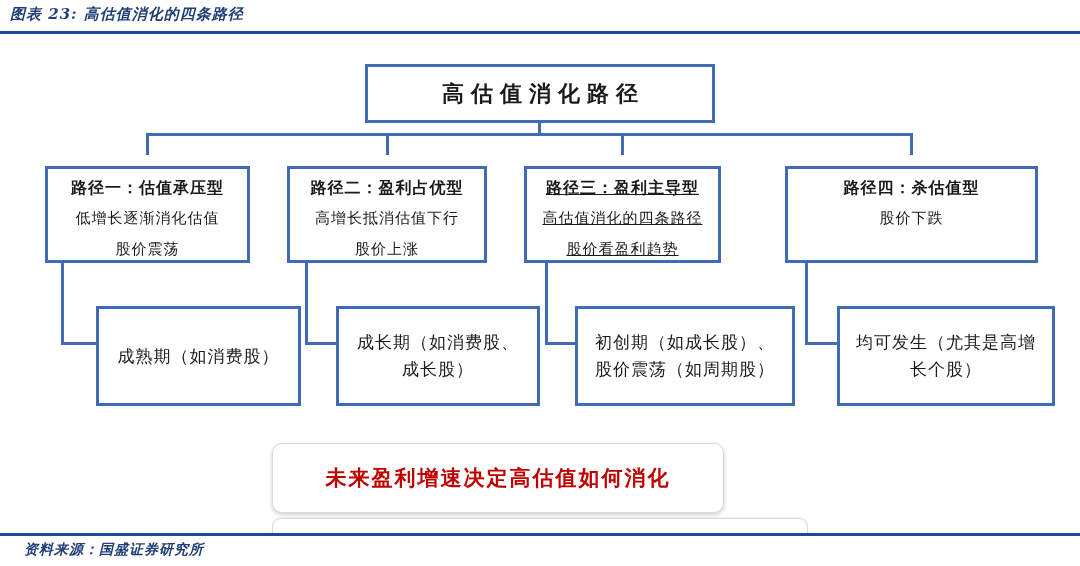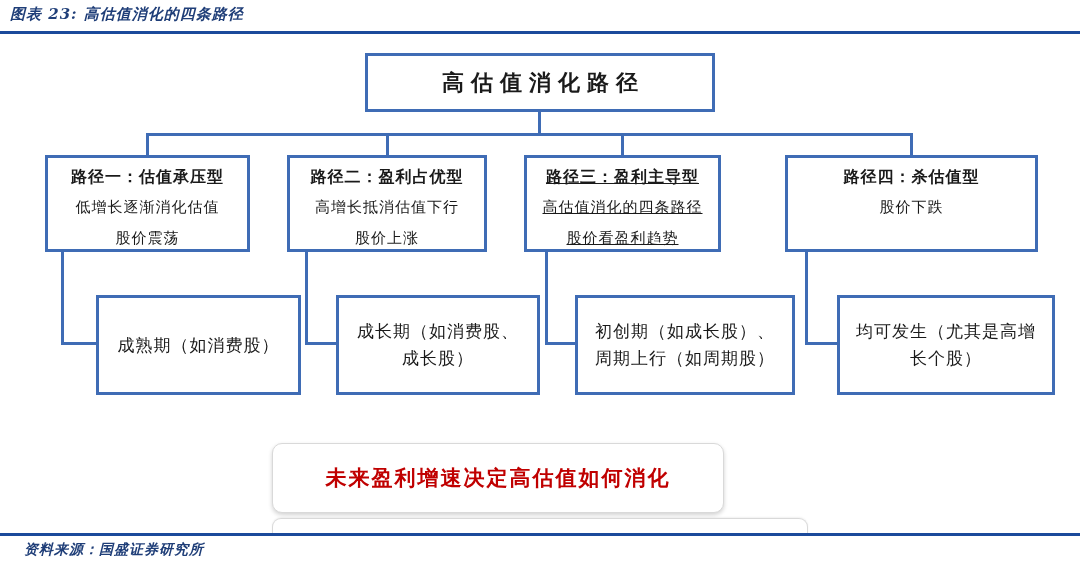--- a/index.html
+++ b/index.html
@@ -15,21 +15,21 @@
   .source{
     position:absolute;left:24px;top:541px;
     font-size:14px;font-weight:bold;font-style:italic;color:#1f3e78;letter-spacing:1px;
   }
   .rule{position:absolute;left:0;width:1080px;height:3px;background:#1b4a9b;z-index:6;}
   .rule-top{top:31px;}
   .rule-bottom{top:533px;}
   
   .node{
     position:absolute;box-sizing:border-box;background:#ffffff;
-    border:3px solid #3f6cb5;color:#1a1a1a;text-align:center;z-index:3;
+    border:3px solid #3f6cb5;color:#1a1a1a;text-align:center;z-index:3;margin-top:11px;
   }
   .root{
     left:365px;top:53px;width:350px;height:59px;
     display:flex;align-items:center;justify-content:center;
     font-size:22px;font-weight:bold;letter-spacing:7px;text-indent:7px;
   }
   .pathbox{top:155px;height:97px;padding-top:4px;}
   .pb1{left:45px;width:205px;}
   .pb2{left:287px;width:200px;}
   .pb3{left:524px;width:197px;text-decoration:underline;}
@@ -110,21 +110,21 @@
   <div class="line v" style="left:805px;top:252px;height:93px;"></div>
   <div class="line h" style="left:805px;top:342px;width:32px;"></div>
 
   <div class="node stagebox sb1">
     <span>成熟期（如消费股）</span>
   </div>
   <div class="node stagebox sb2">
     <span>成长期（如消费股、成长股）</span>
   </div>
   <div class="node stagebox sb3">
-    <span>初创期（如成长股）、周期上行（如周期股）</span>
+    <span>初创期（如成长股）、股价震荡（如周期股）</span>
   </div>
   <div class="node stagebox sb4">
     <span>均可发生（尤其是高增长个股）</span>
   </div>
 
   <div class="banner">
     <span>未来盈利增速决定高估值如何消化</span>
   </div>
   <div class="banner-partial"></div>
 

